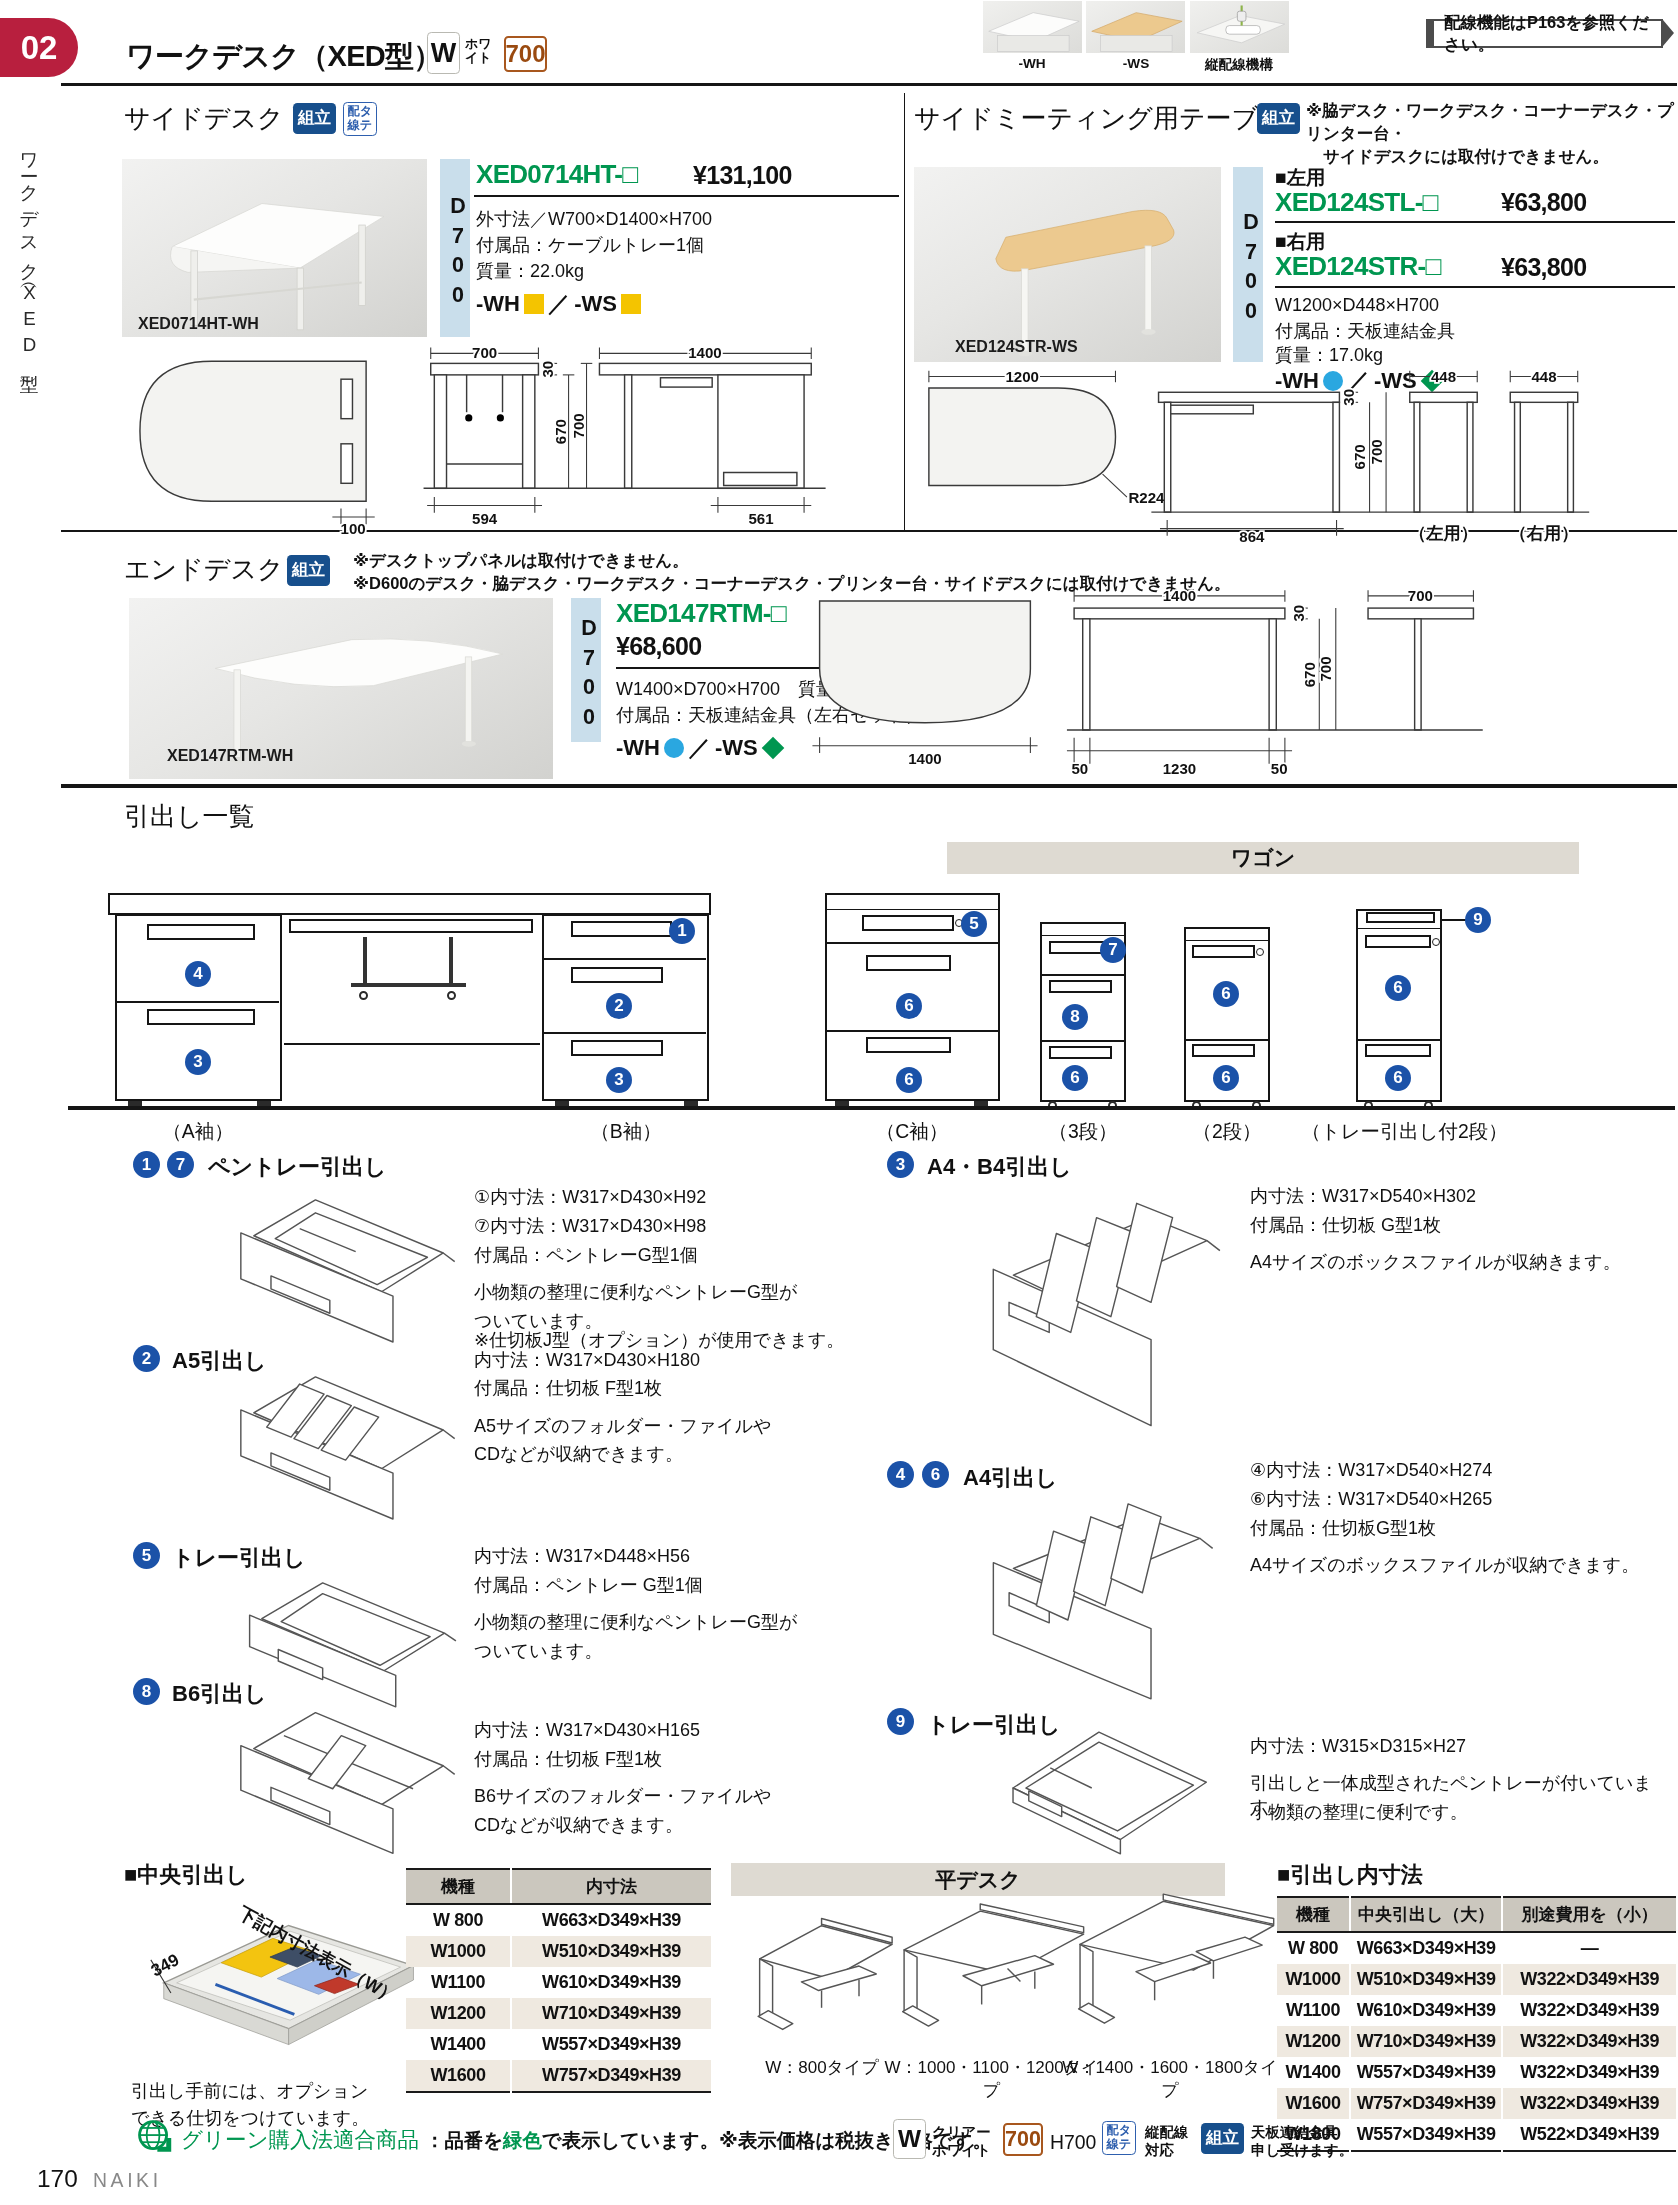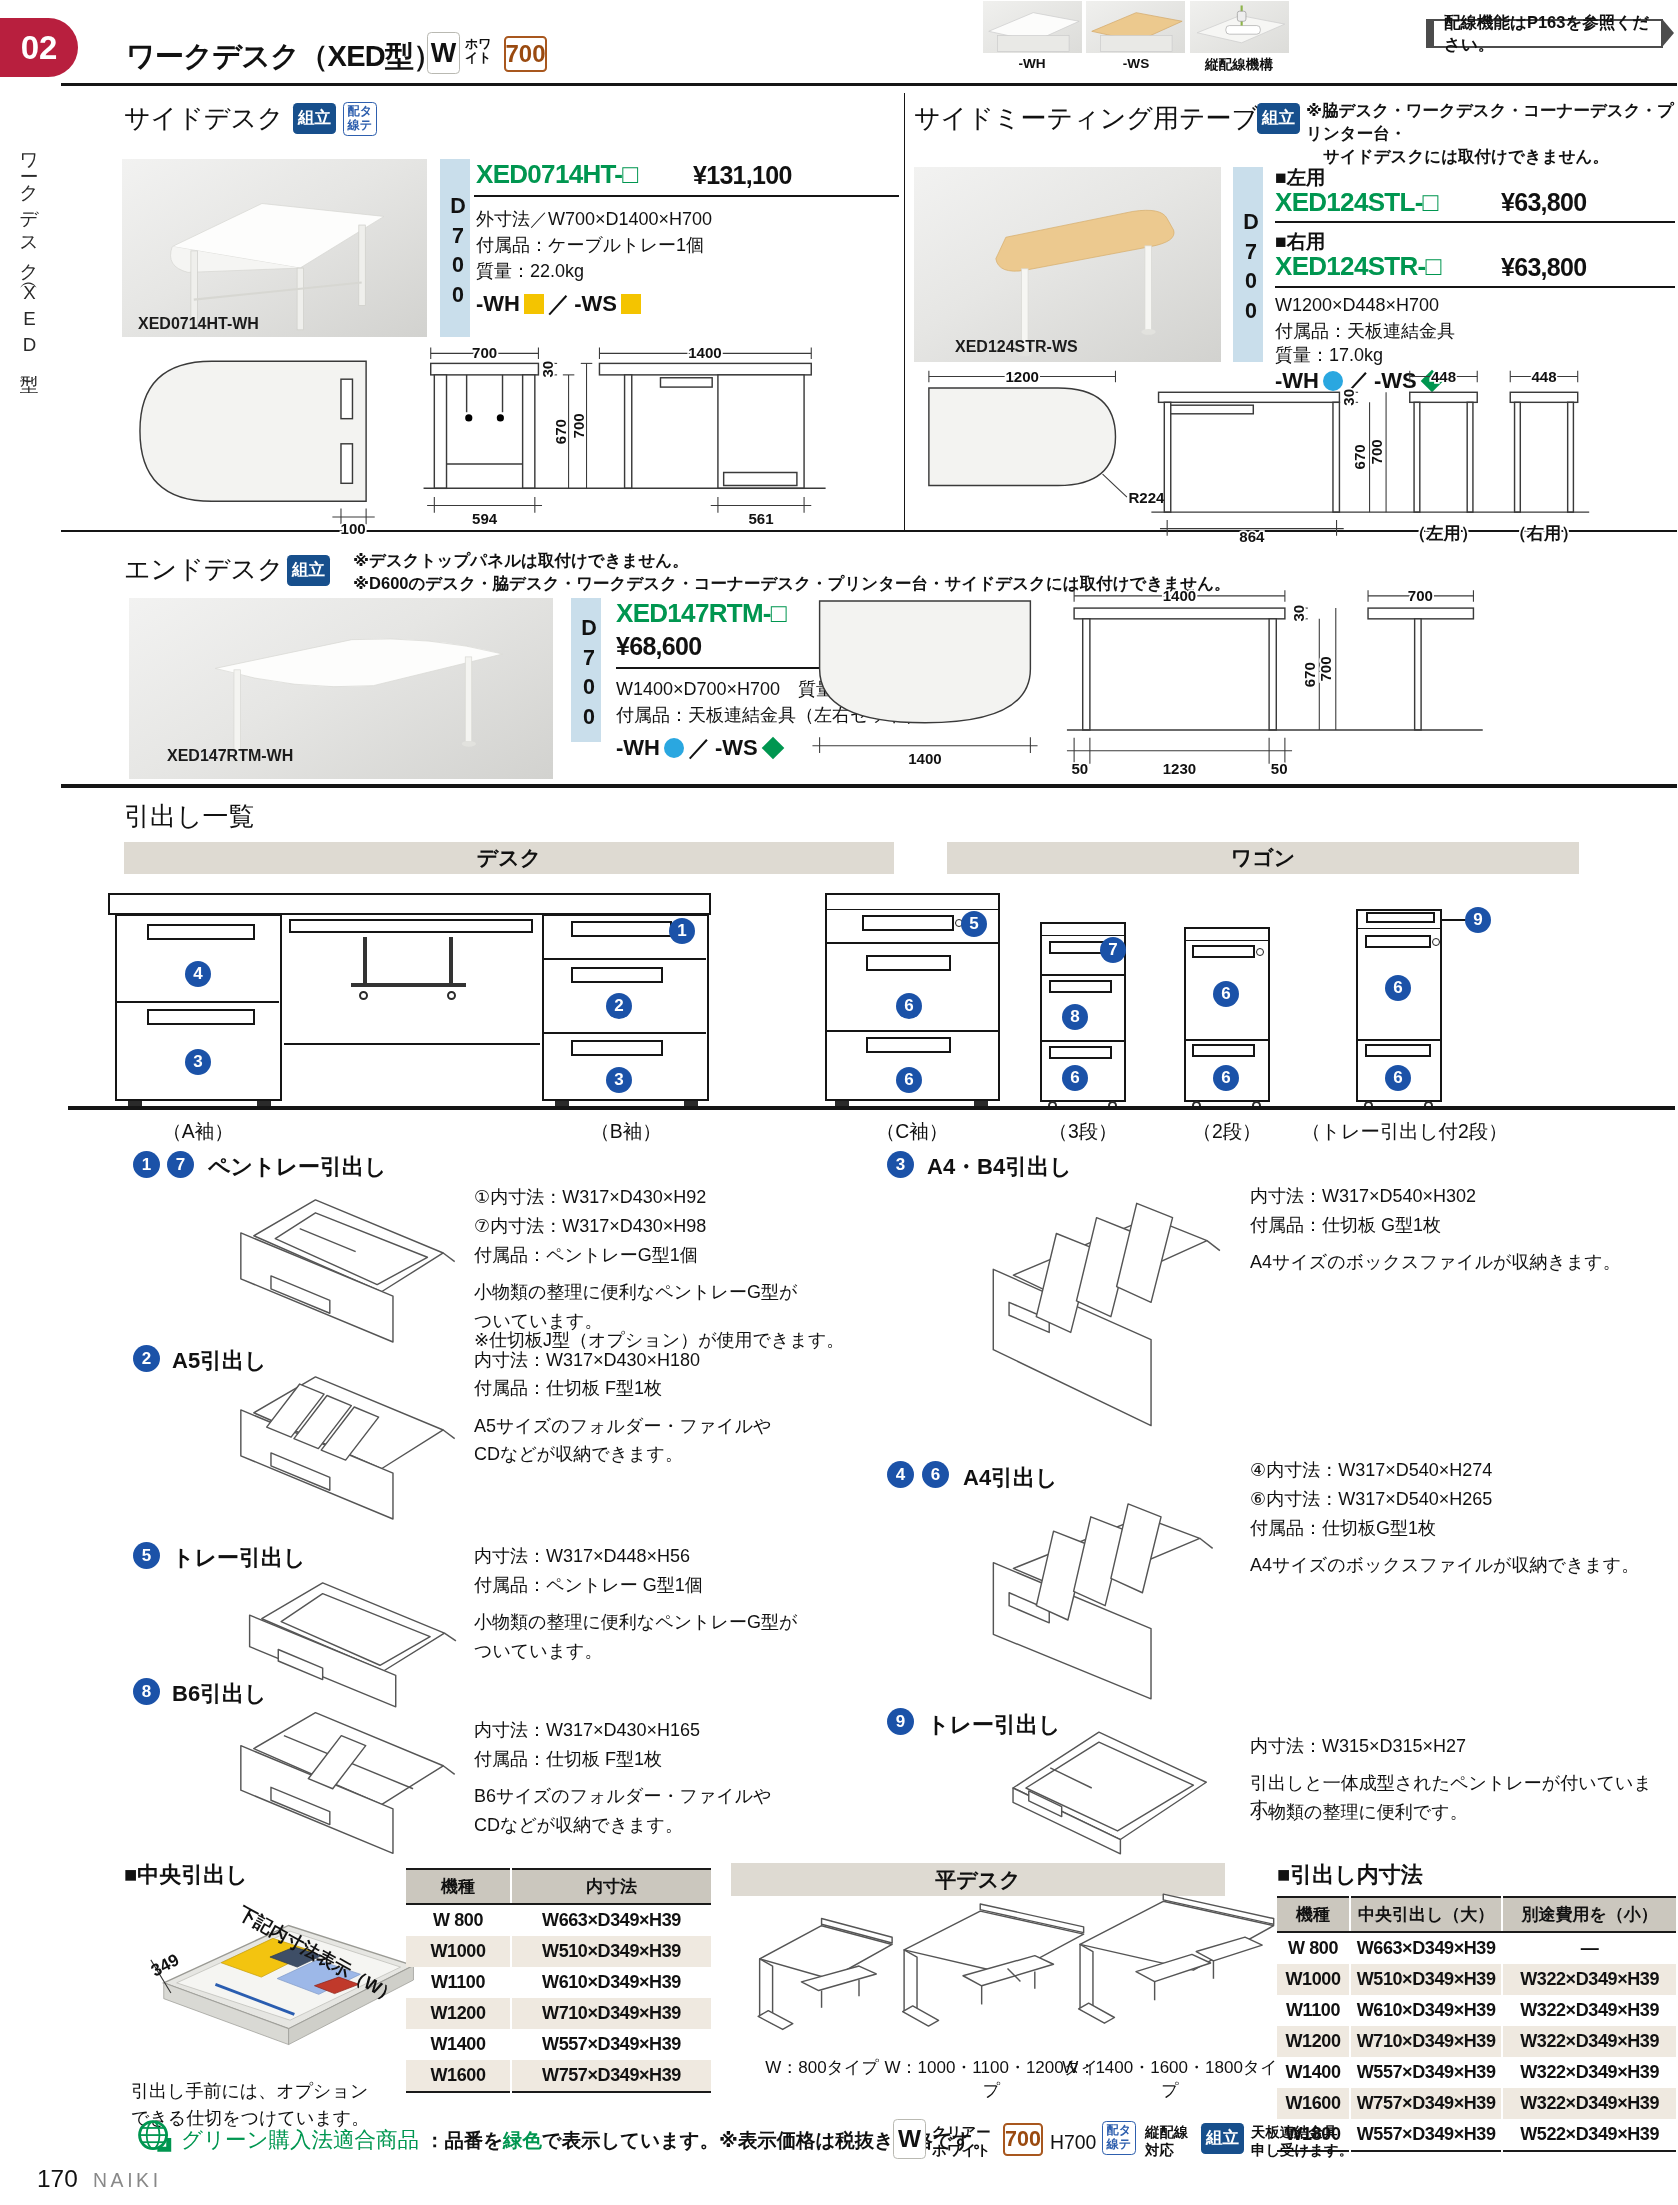--- a/index.html
+++ b/index.html
@@ -334,21 +334,20 @@
     <rect class="w" x="790" y="35" width="147" height="15"></rect>
     <rect class="w" x="855" y="50" width="9" height="155"></rect>
     <line class="dim" x1="790" y1="10" x2="790" y2="26"></line>
       <line class="dim" x1="937" y1="10" x2="937" y2="26"></line>
       <line class="dim" x1="790" y1="18" x2="937" y2="18"></line>
     <text x="863" y="25" text-anchor="middle">700</text>
     <line x1="370" y1="205" x2="950" y2="205" stroke-width="2.5"></line>
   </svg>
 
   <div class="sec-title" style="left:124px;top:799px">引出し一覧</div>
-  <div class="gray-bar" style="left:124px;top:842px;width:770px;height:32px">デスク</div>
   <div class="gray-bar" style="left:947px;top:842px;width:632px;height:32px">ワゴン</div>
 
   <div class="ped" style="left:108px;top:893px;width:603px;height:21.5px"></div>
   <div class="ped" style="left:115px;top:914px;width:167px;height:187px"></div>
   <div class="split" style="left:117px;top:1001px;width:162px"></div>
   <div class="hdl" style="left:147px;top:924px;width:108px"></div>
   <div class="hdl" style="left:147px;top:1009px;width:108px"></div>
   <div class="cnum" style="left:185px;top:961px">4</div>
   <div class="cnum" style="left:185px;top:1049px">3</div>
   <div class="hdl" style="left:289px;top:919px;width:244px;height:14.4px"></div>

